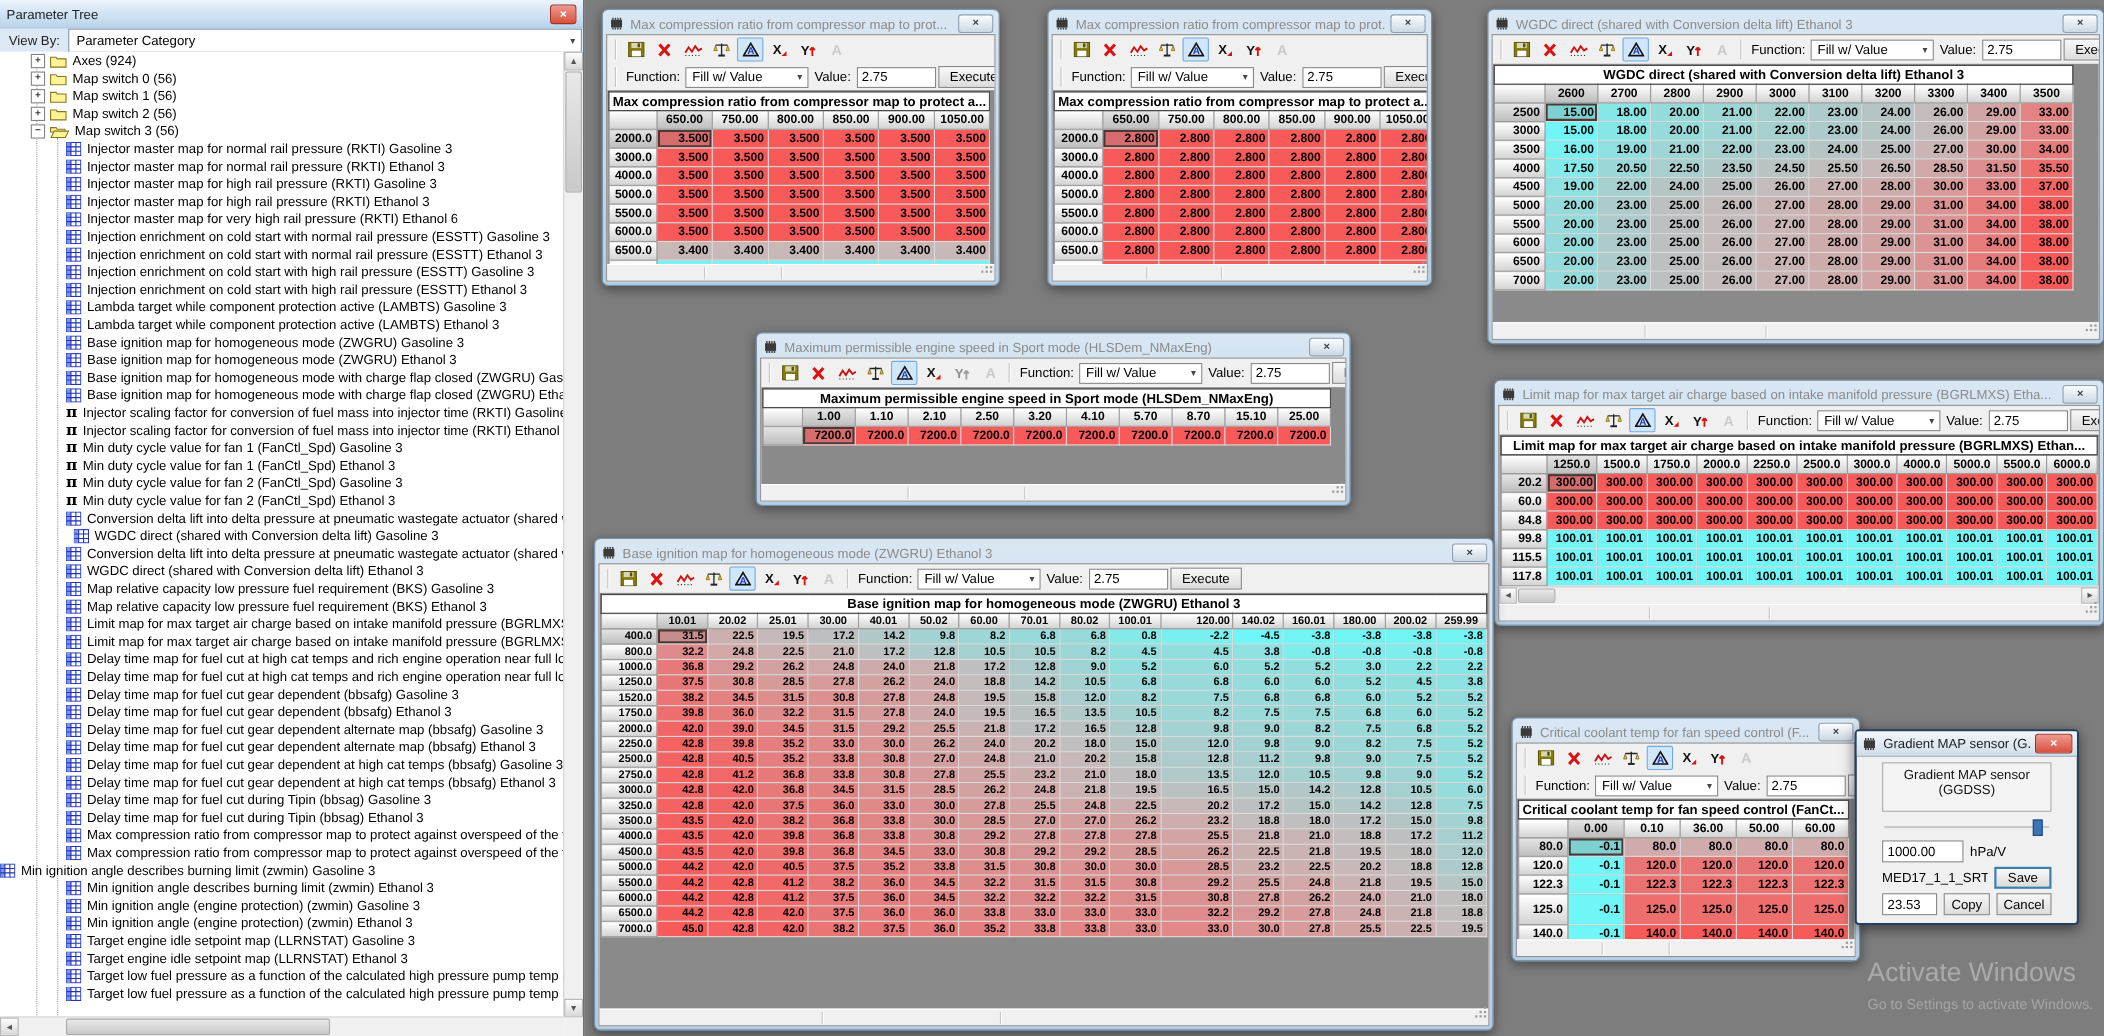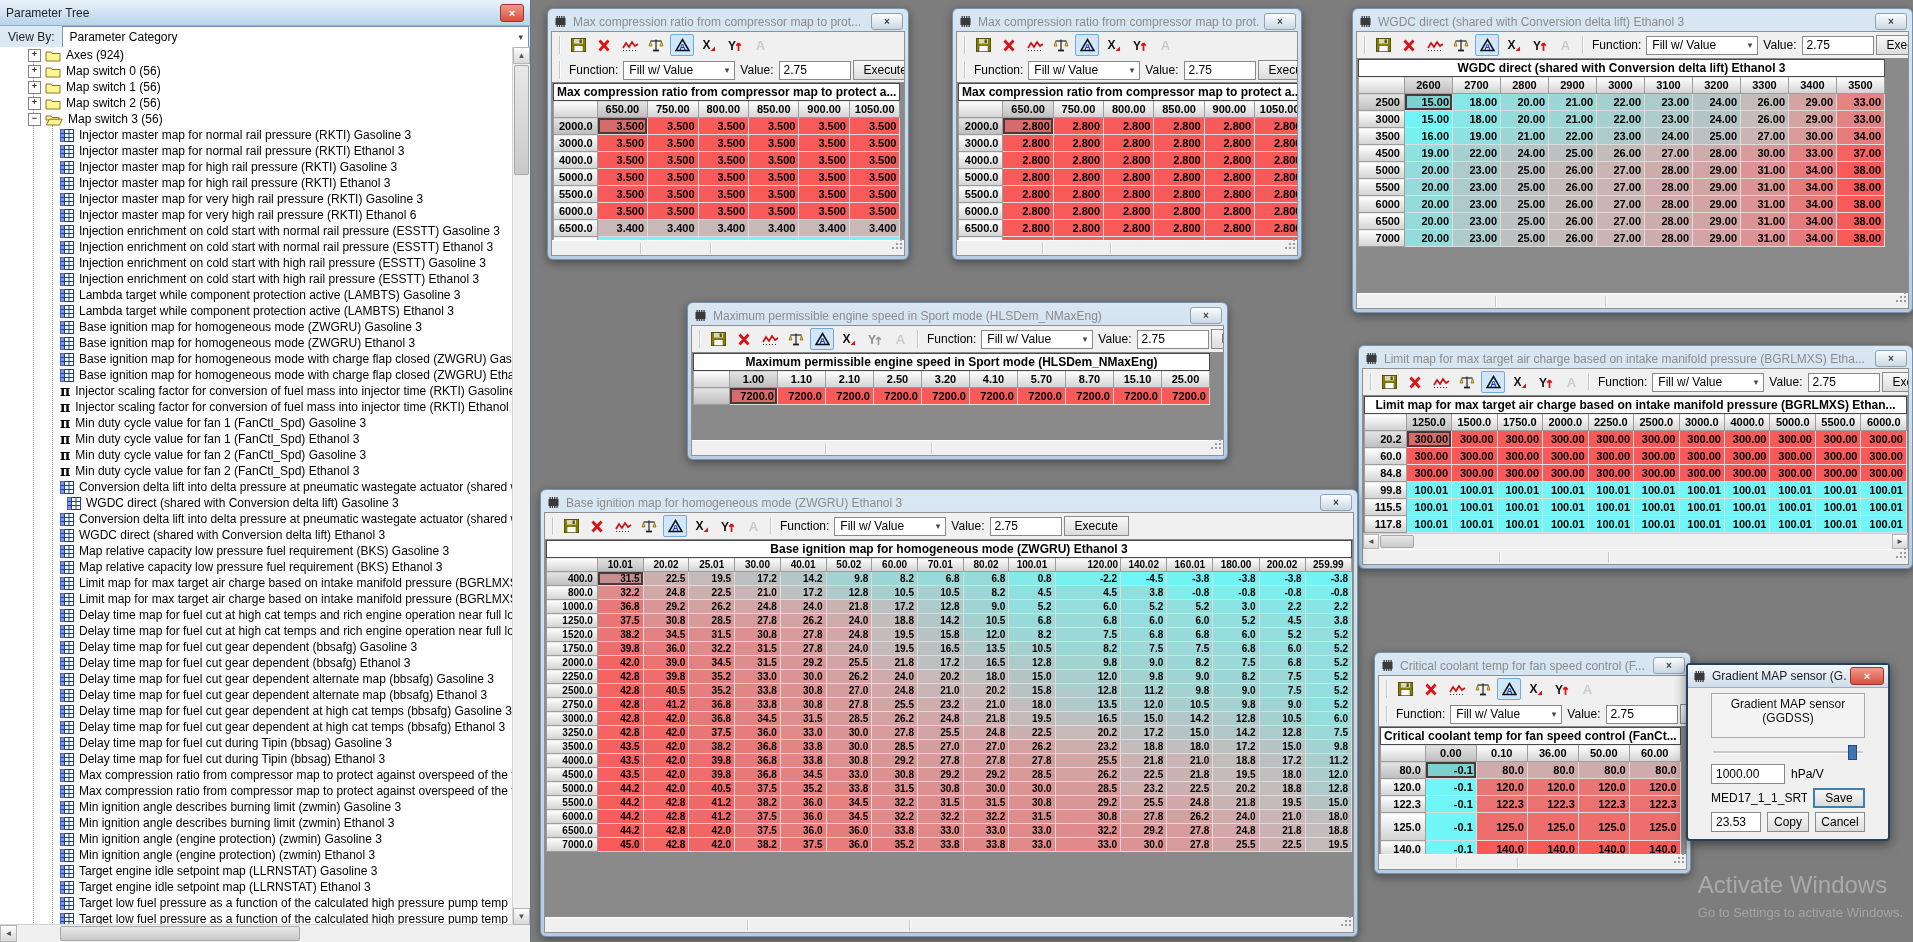--- a/index.html
+++ b/index.html
@@ -185,30 +185,20 @@
           <span class="lab">Injector master map for high rail pressure (RKTI) Ethanol 3</span>
         </div>
         <div class="trow" style="padding-left: 60px;">
           <span class="ticn">
             <svg width="14" height="13" viewBox="0 0 14 13">
               <rect x="0.5" y="0.5" width="13" height="12" fill="#fff" stroke="#2233bb"></rect>
               <rect x="0.5" y="0.5" width="4" height="12" fill="#7f96e8"></rect>
               <path d="M4.5 0.5 V12.5 M9 0.5 V12.5 M0.5 4.5 H13.5 M0.5 8.5 H13.5" stroke="#2233bb" stroke-width="1" fill="none"></path>
             </svg>
           </span>
-          <span class="lab">Injector master map for very high rail pressure (RKTI) Gasoline 3</span>
-        </div>
-        <div class="trow" style="padding-left: 60px;">
-          <span class="ticn">
-            <svg width="14" height="13" viewBox="0 0 14 13">
-              <rect x="0.5" y="0.5" width="13" height="12" fill="#fff" stroke="#2233bb"></rect>
-              <rect x="0.5" y="0.5" width="4" height="12" fill="#7f96e8"></rect>
-              <path d="M4.5 0.5 V12.5 M9 0.5 V12.5 M0.5 4.5 H13.5 M0.5 8.5 H13.5" stroke="#2233bb" stroke-width="1" fill="none"></path>
-            </svg>
-          </span>
           <span class="lab">Injector master map for very high rail pressure (RKTI) Ethanol 6</span>
         </div>
         <div class="trow" style="padding-left: 60px;">
           <span class="ticn">
             <svg width="14" height="13" viewBox="0 0 14 13">
               <rect x="0.5" y="0.5" width="13" height="12" fill="#fff" stroke="#2233bb"></rect>
               <rect x="0.5" y="0.5" width="4" height="12" fill="#7f96e8"></rect>
               <path d="M4.5 0.5 V12.5 M9 0.5 V12.5 M0.5 4.5 H13.5 M0.5 8.5 H13.5" stroke="#2233bb" stroke-width="1" fill="none"></path>
             </svg>
           </span>
@@ -533,21 +523,21 @@
         <div class="trow" style="padding-left: 60px;">
           <span class="ticn">
             <svg width="14" height="13" viewBox="0 0 14 13">
               <rect x="0.5" y="0.5" width="13" height="12" fill="#fff" stroke="#2233bb"></rect>
               <rect x="0.5" y="0.5" width="4" height="12" fill="#7f96e8"></rect>
               <path d="M4.5 0.5 V12.5 M9 0.5 V12.5 M0.5 4.5 H13.5 M0.5 8.5 H13.5" stroke="#2233bb" stroke-width="1" fill="none"></path>
             </svg>
           </span>
           <span class="lab">Max compression ratio from compressor map to protect against overspeed of the turbo</span>
         </div>
-        <div class="trow" style="padding-left: 60px;">
+        <div class="trow" style="">
           <span class="ticn">
             <svg width="14" height="13" viewBox="0 0 14 13">
               <rect x="0.5" y="0.5" width="13" height="12" fill="#fff" stroke="#2233bb"></rect>
               <rect x="0.5" y="0.5" width="4" height="12" fill="#7f96e8"></rect>
               <path d="M4.5 0.5 V12.5 M9 0.5 V12.5 M0.5 4.5 H13.5 M0.5 8.5 H13.5" stroke="#2233bb" stroke-width="1" fill="none"></path>
             </svg>
           </span>
           <span class="lab">Min ignition angle describes burning limit (zwmin) Gasoline 3</span>
         </div>
         <div class="trow" style="padding-left: 60px;">
@@ -1151,20 +1141,33 @@
                 <td class="cell" style="background: rgb(120, 241, 241);">16.00</td>
                 <td class="cell" style="background: rgb(143, 224, 224);">19.00</td>
                 <td class="cell" style="background: rgb(158, 214, 214);">21.00</td>
                 <td class="cell" style="background: rgb(166, 208, 208);">22.00</td>
                 <td class="cell" style="background: rgb(173, 203, 203);">23.00</td>
                 <td class="cell" style="background: rgb(181, 197, 197);">24.00</td>
                 <td class="cell" style="background: rgb(189, 192, 192);">25.00</td>
                 <td class="cell" style="background: rgb(202, 180, 180);">27.00</td>
                 <td class="cell" style="background: rgb(215, 155, 155);">30.00</td>
                 <td class="cell" style="background: rgb(231, 123, 123);">34.00</td>
+              </tr>
+              <tr style="height: 17px;">
+                <td class="hdr rowhdr">4000</td>
+                <td class="cell" style="background: rgb(131, 233, 233);">17.50</td>
+                <td class="cell" style="background: rgb(154, 216, 216);">20.50</td>
+                <td class="cell" style="background: rgb(169, 206, 206);">22.50</td>
+                <td class="cell" style="background: rgb(177, 200, 200);">23.50</td>
+                <td class="cell" style="background: rgb(185, 195, 195);">24.50</td>
+                <td class="cell" style="background: rgb(192, 189, 189);">25.50</td>
+                <td class="cell" style="background: rgb(200, 184, 184);">26.50</td>
+                <td class="cell" style="background: rgb(208, 168, 168);">28.50</td>
+                <td class="cell" style="background: rgb(221, 143, 143);">31.50</td>
+                <td class="cell" style="background: rgb(238, 110, 110);">35.50</td>
               </tr>
               <tr style="height: 17px;">
                 <td class="hdr rowhdr">4500</td>
                 <td class="cell" style="background: rgb(143, 224, 224);">19.00</td>
                 <td class="cell" style="background: rgb(166, 208, 208);">22.00</td>
                 <td class="cell" style="background: rgb(181, 197, 197);">24.00</td>
                 <td class="cell" style="background: rgb(189, 192, 192);">25.00</td>
                 <td class="cell" style="background: rgb(196, 187, 187);">26.00</td>
                 <td class="cell" style="background: rgb(202, 180, 180);">27.00</td>
                 <td class="cell" style="background: rgb(206, 172, 172);">28.00</td>

